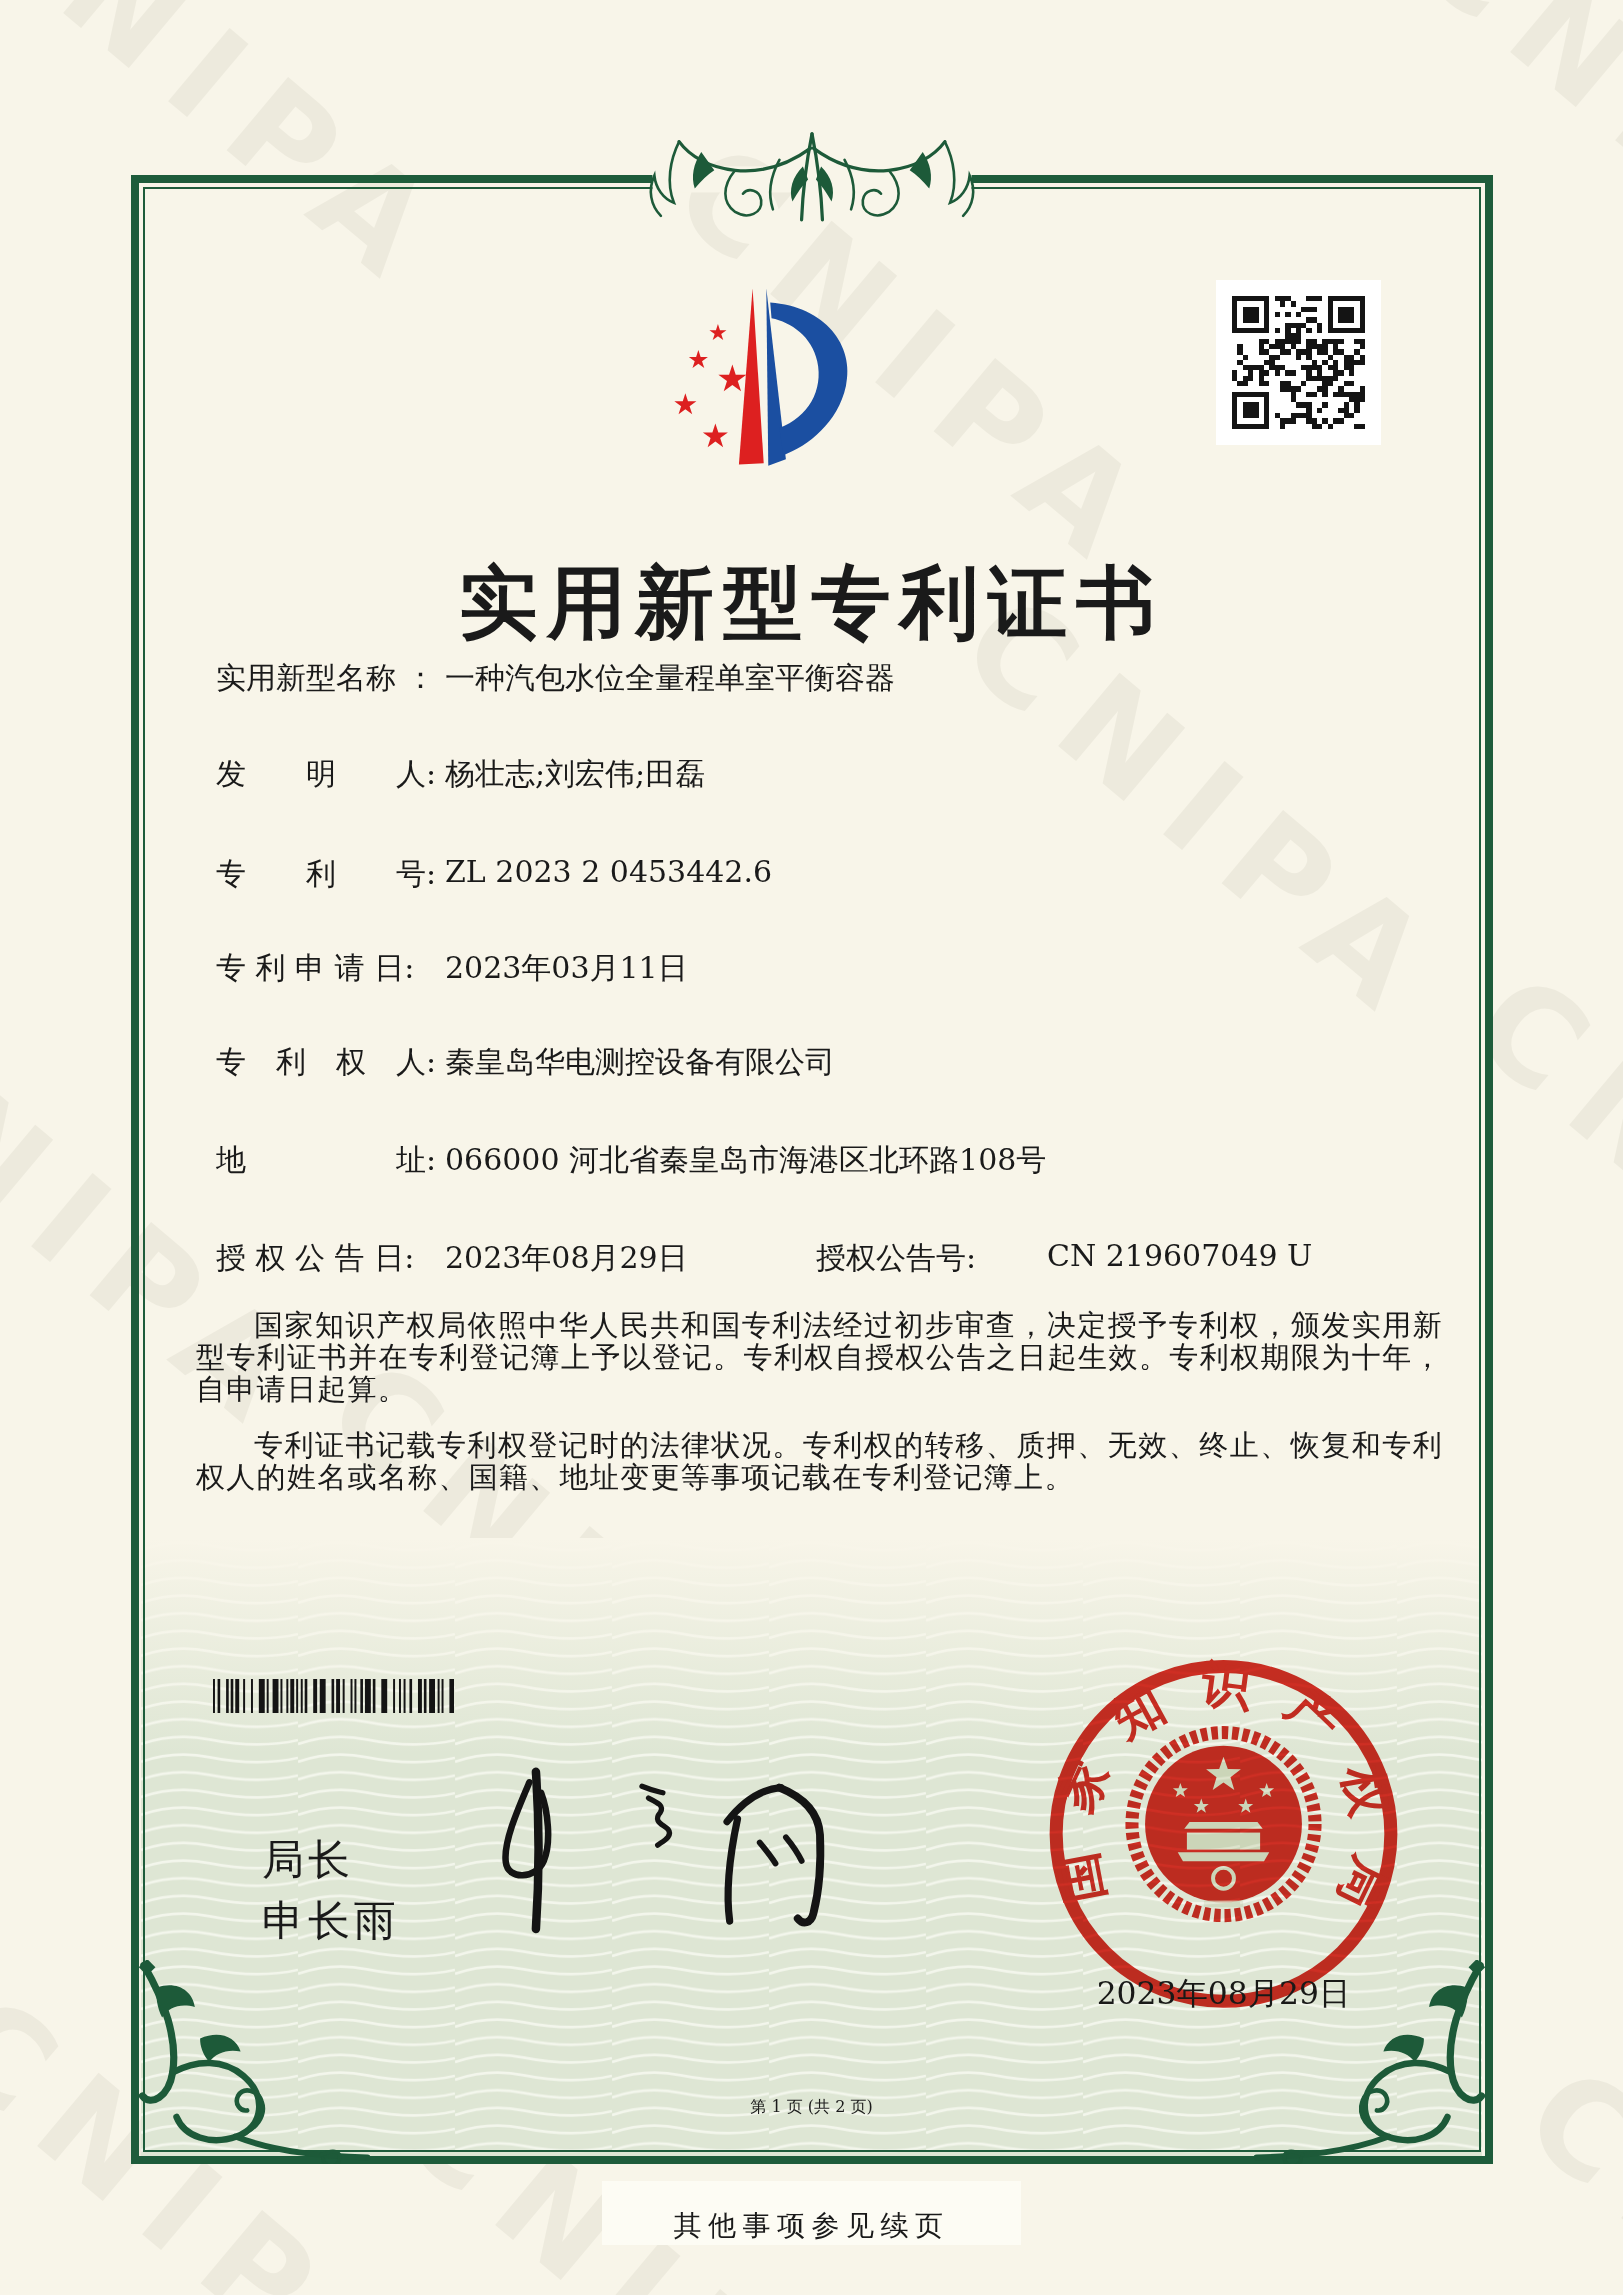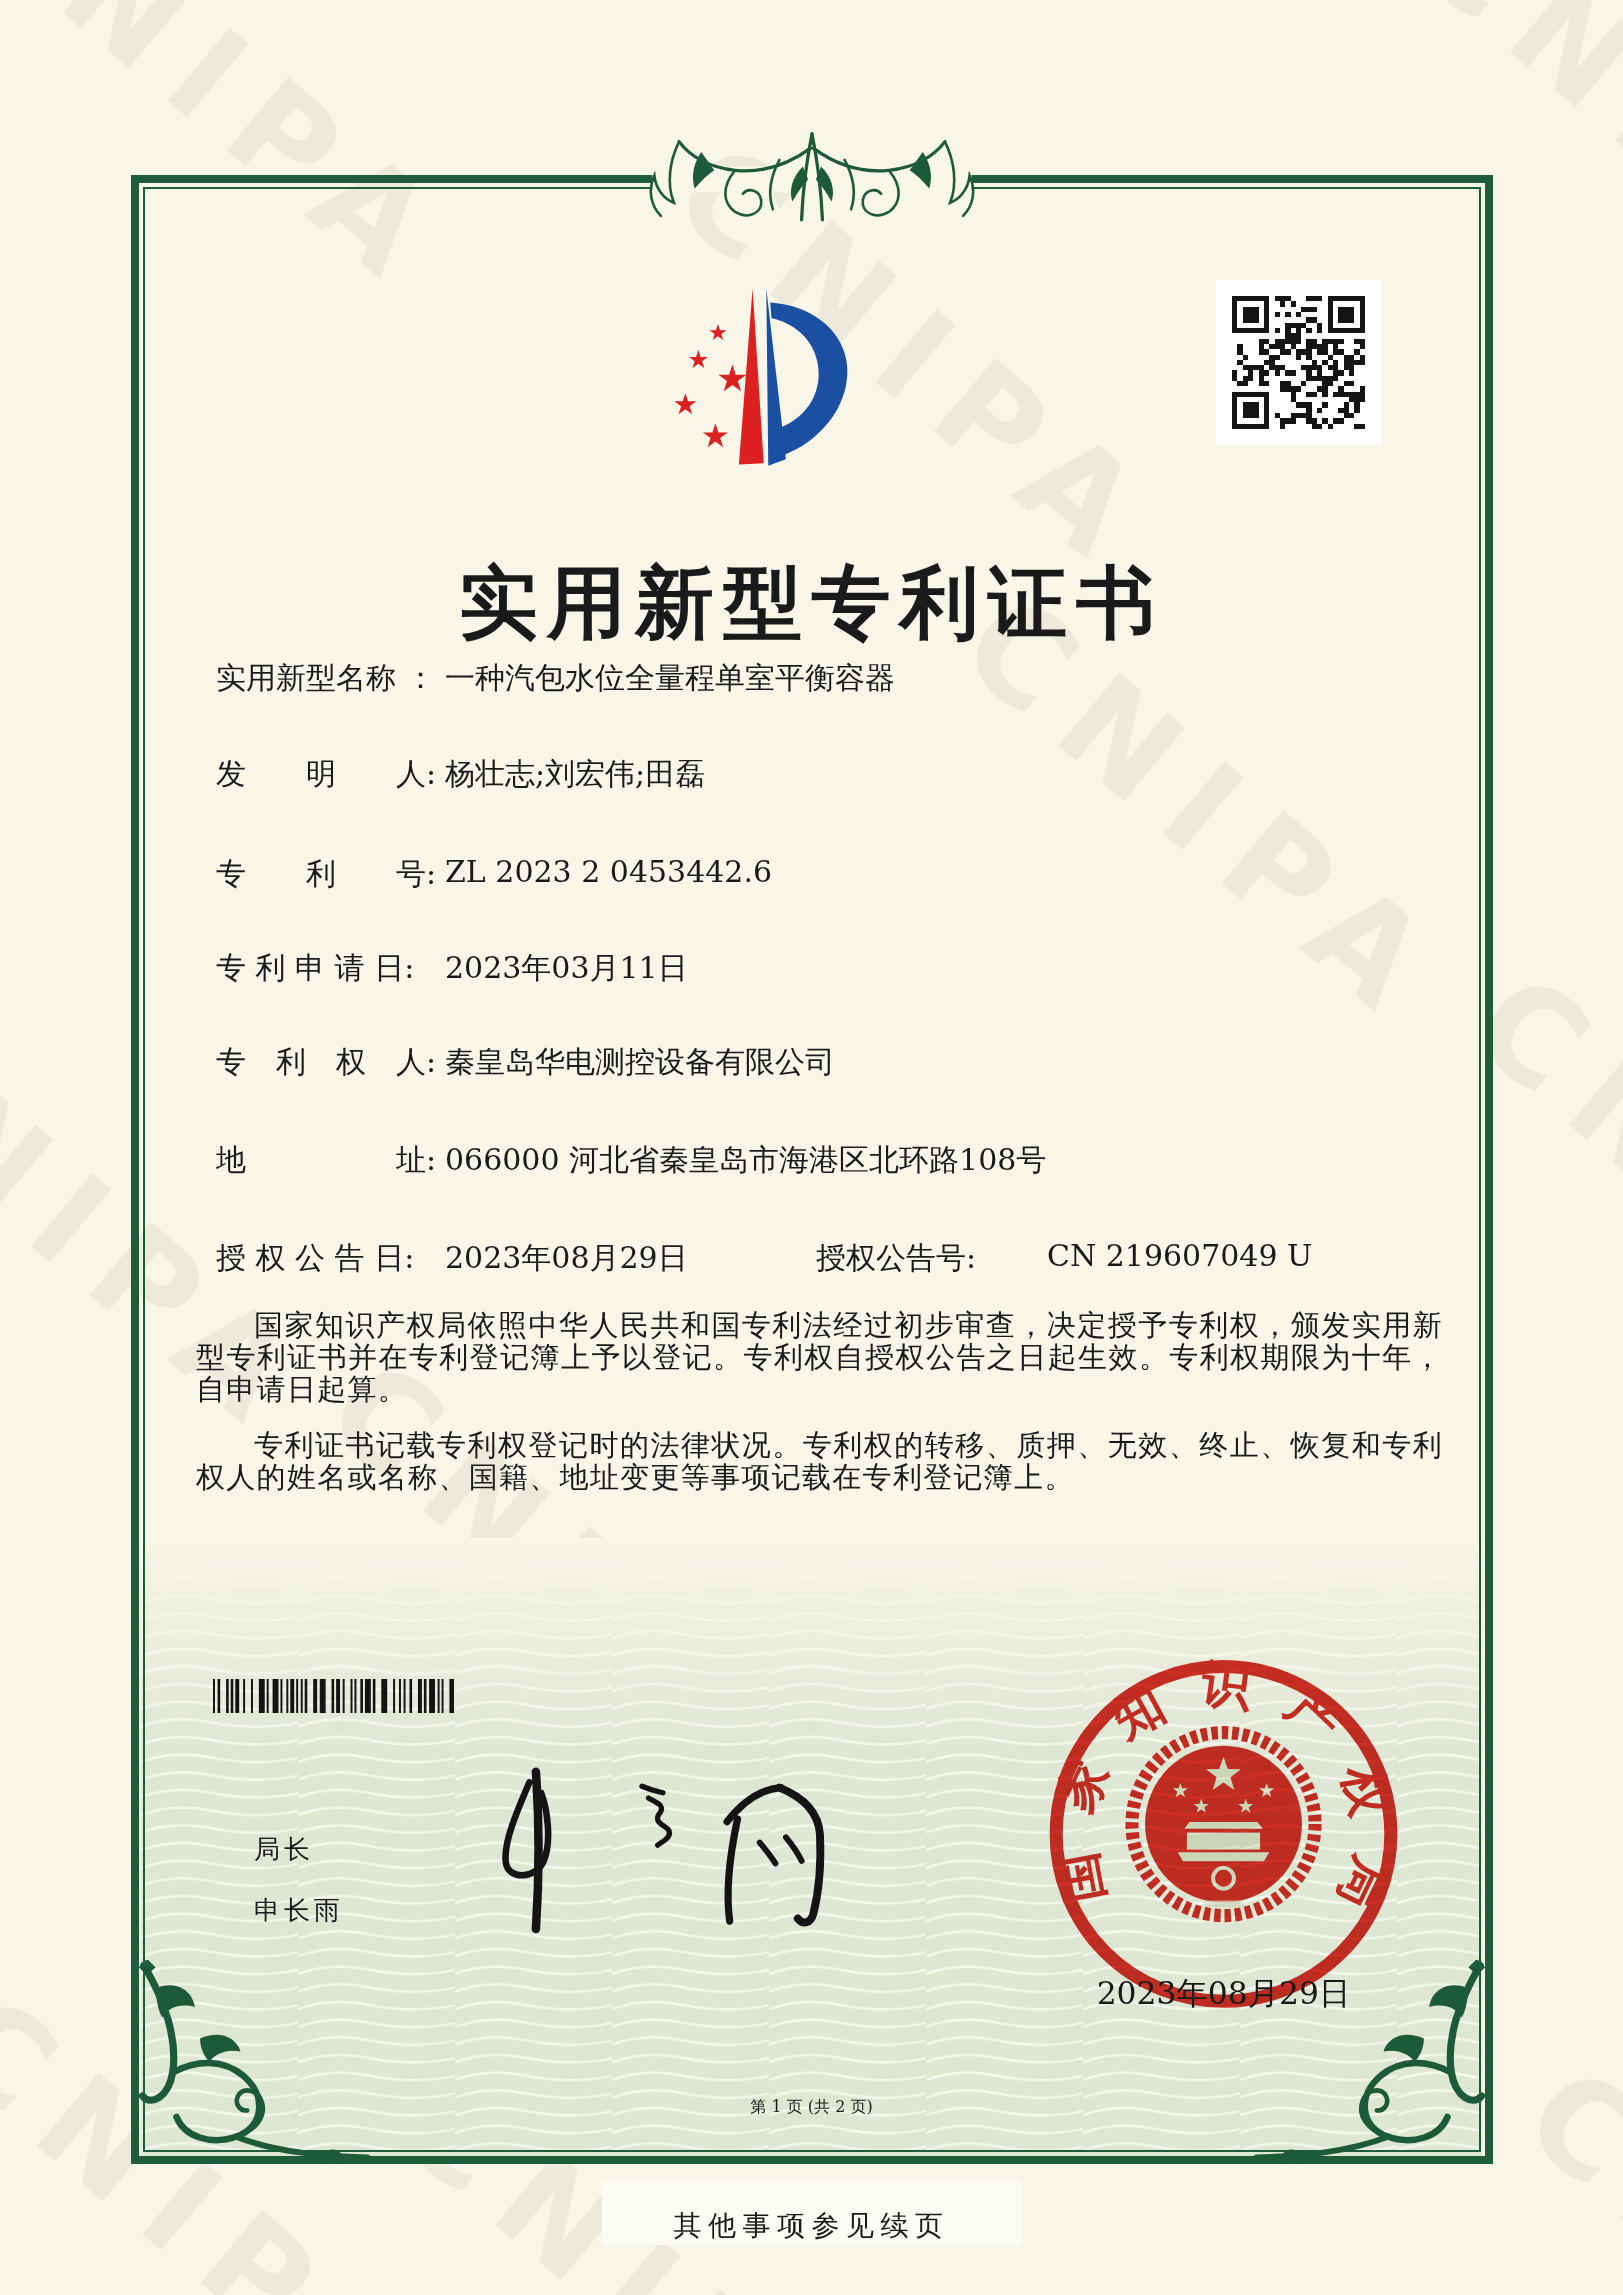--- a/index.html
+++ b/index.html
@@ -28,21 +28,21 @@
   .f-label{position:absolute;left:216px;top:0;}
   .f-value{position:absolute;left:445px;top:0;}
   .f-label2{position:absolute;left:816px;top:0;}
   .f-value2{position:absolute;left:1047px;top:0;}
   
   .paras{position:absolute;left:196px;top:1309px;width:1247px;font-size:29px;
       line-height:32px;text-align:justify;letter-spacing:1.3px;}
   .paras p{margin:0 0 23.6px 0;text-indent:2em;}
   
   .barcode{position:absolute;left:213px;top:1679px;width:241px;height:34px;}
-  .signer{position:absolute;left:254px;font-size:26px;font-family:Liberation Sans, sans-serif;
+  .signer{position:absolute;left:262px;font-size:42px;font-family:Liberation Sans, sans-serif;
       letter-spacing:3.9px;}
   .signature{position:absolute;left:452px;top:1764px;width:393px;height:180px;}
   .seal{position:absolute;left:1047px;top:1657px;width:353px;height:393px;
       mix-blend-mode:multiply;opacity:.96;}
   .page-num{position:absolute;left:0;top:2097px;width:100%;text-align:center;font-size:16px;}
   .cont-note{position:absolute;left:602px;top:2181px;width:419px;height:64px;
       background:#fdfcf4;display:flex;align-items:flex-end;justify-content:center;
       font-size:28px;letter-spacing:6.5px;}
   .orn{position:absolute;}
 </style>

